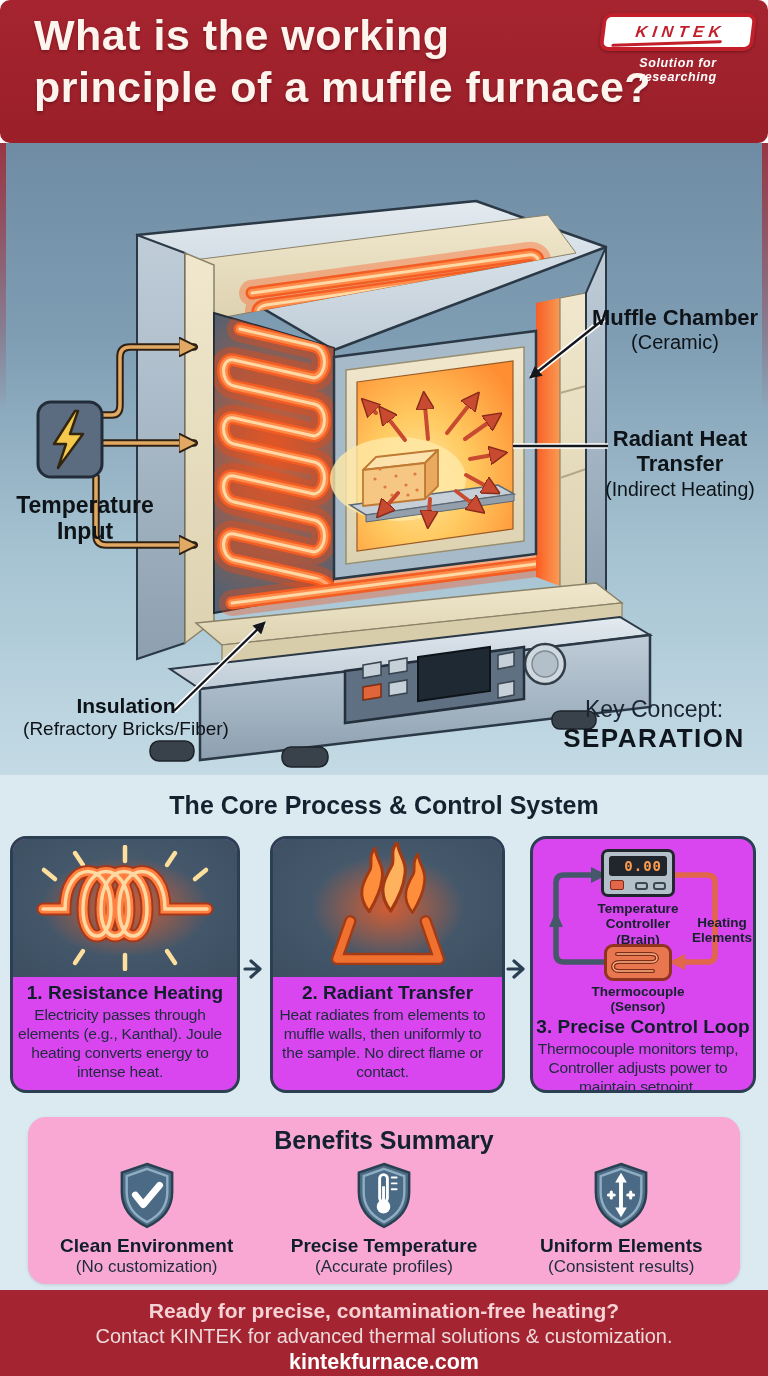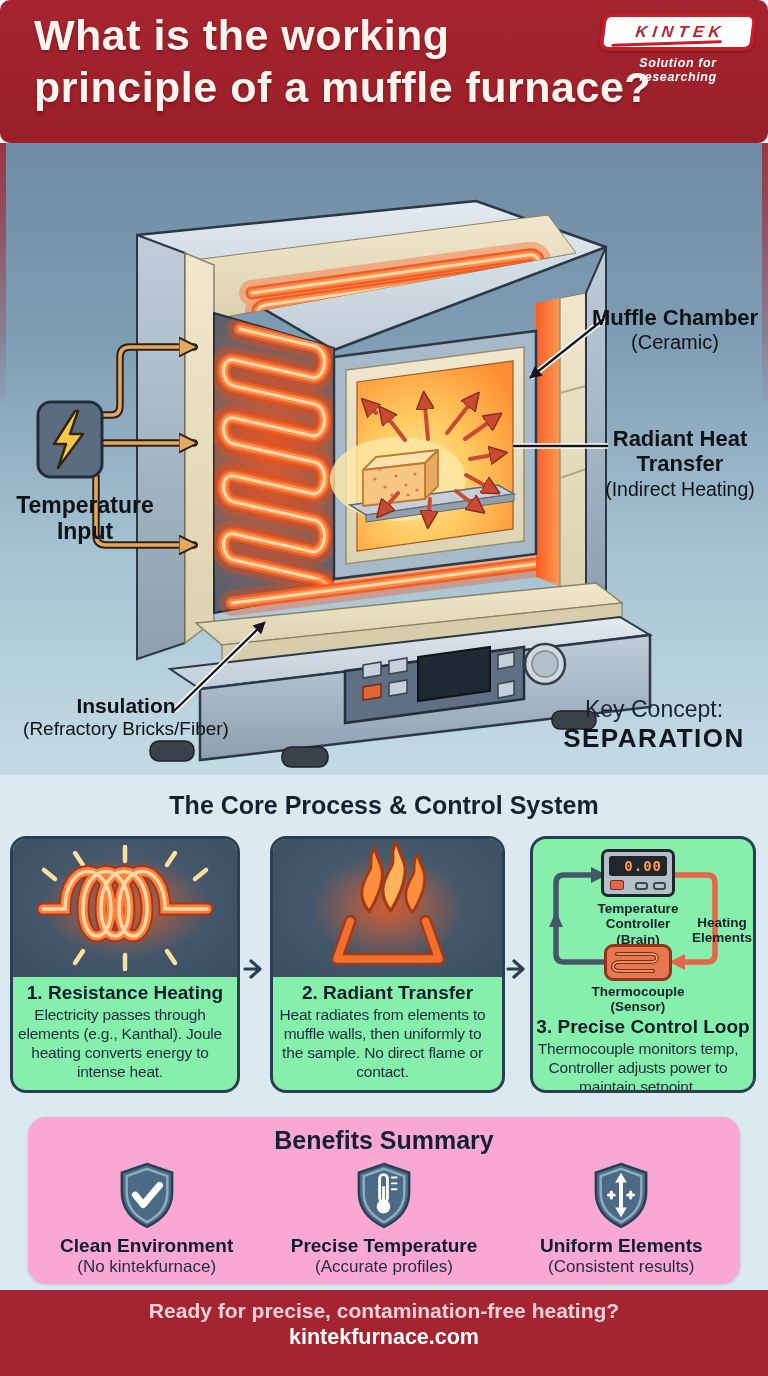--- a/index.html
+++ b/index.html
@@ -44,21 +44,21 @@
   .insulation-label .s{font-size:19px;}
   .key-concept{left:548px;top:553px;width:212px;}
   .key-concept .k{font-size:23px;color:#1b2530;}
   .key-concept .v{font-size:26px;font-weight:bold;letter-spacing:1.5px;color:#10161d;}
 
   
   .process{position:absolute;left:0;top:775px;width:768px;height:335px;background:#dbe9f0;}
   .process-title{position:absolute;top:16px;width:100%;text-align:center;
         font-size:25px;font-weight:bold;color:#14222f;}
   .card{position:absolute;top:61px;height:257px;border:3px solid #2b3f52;border-radius:16px;
-        background:#86efac;overflow:hidden;box-sizing:border-box;}
+        background:#d946ef;overflow:hidden;box-sizing:border-box;}
   .card1{left:10px;width:230px;} .card2{left:270px;width:235px;} .card3{left:530px;width:226px;}
   .icon-zone{height:138px;background:radial-gradient(ellipse at 50% 45%,#4d6072 0%,#415467 70%,#3c4e60 100%);
         display:flex;align-items:center;justify-content:center;}
   .card-title{text-align:center;font-weight:bold;font-size:19px;color:#101e2c;margin-top:5px;}
   .card-body{text-align:center;font-size:15.5px;line-height:1.22;color:#1d2c3c;
         padding:2px 13px 0 3px;letter-spacing:-.2px;}
   .step-arrow{position:absolute;top:182px;}
   .sa1{left:243px;} .sa2{left:506px;}
 
   
@@ -424,21 +424,21 @@
   <div class="benefits-card">
     <div class="benefits-title">Benefits Summary</div>
     <div class="benefit-items">
       <div class="benefit-item">
         <svg width="62" height="68" viewBox="0 0 64 70">
           <path d="M32,3 L58,12 V32 C58,50 47,61 32,68 C17,61 6,50 6,32 V12 Z" fill="#4b6a85" stroke="#28404f" stroke-width="2.5"></path>
           <path d="M32,8 L53,15.5 V32 C53,47 44,57 32,63 C20,57 11,47 11,32 V15.5 Z" fill="none" stroke="#90aec2" stroke-width="2.5"></path>
           <path d="M20,35 L28,45 L45,25" fill="none" stroke="#ffffff" stroke-width="7" stroke-linecap="round" stroke-linejoin="round"></path>
         </svg>
         <div class="benefit-title">Clean Environment</div>
-        <div class="benefit-sub">(No kintekfurnace)</div>
+        <div class="benefit-sub">(No customization)</div>
       </div>
       <div class="benefit-item">
         <svg width="62" height="68" viewBox="0 0 64 70">
           <path d="M32,3 L58,12 V32 C58,50 47,61 32,68 C17,61 6,50 6,32 V12 Z" fill="#4b6a85" stroke="#28404f" stroke-width="2.5"></path>
           <path d="M32,8 L53,15.5 V32 C53,47 44,57 32,63 C20,57 11,47 11,32 V15.5 Z" fill="none" stroke="#90aec2" stroke-width="2.5"></path>
           <rect x="27.5" y="14" width="8" height="28" rx="4" fill="none" stroke="#ffffff" stroke-width="3"></rect>
           <circle cx="31.5" cy="47" r="7" fill="#ffffff"></circle>
           <line x1="31.5" y1="26" x2="31.5" y2="42" stroke="#ffffff" stroke-width="3"></line>
           <g stroke="#ffffff" stroke-width="2" stroke-linecap="round">
             <line x1="40" y1="17" x2="45" y2="17"></line>
@@ -465,14 +465,15 @@
         </svg>
         <div class="benefit-title">Uniform Elements</div>
         <div class="benefit-sub">(Consistent results)</div>
       </div>
     </div>
   </div>
 </div>
 
 <div class="footer">
   <div class="footer-l1">Ready for precise, contamination-free heating?</div>
+  <div class="footer-l2">Contact KINTEK for advanced thermal solutions &amp; customization.</div>
   <div class="footer-l3">kintekfurnace.com</div>
 </div>
 
 </body></html>

